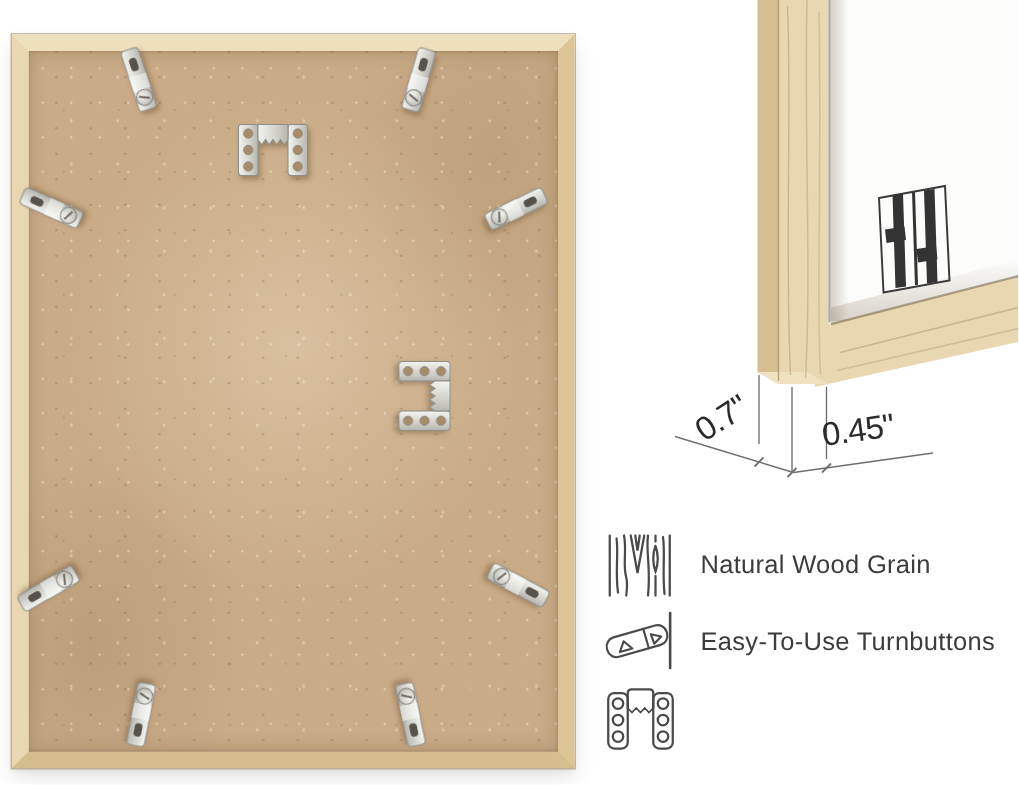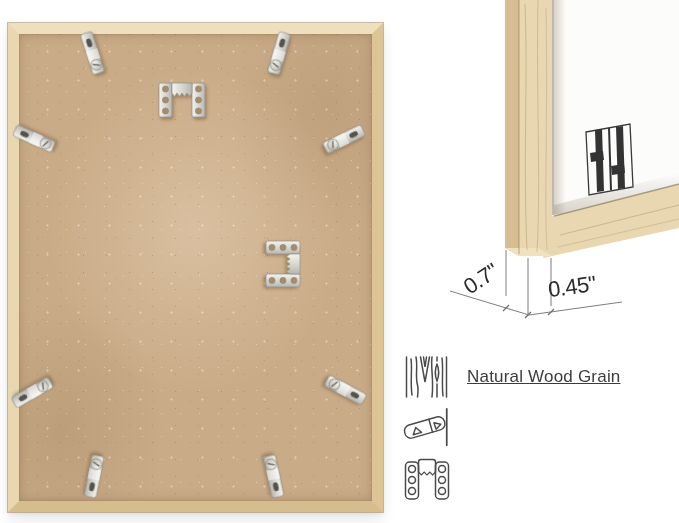--- a/index.html
+++ b/index.html
@@ -34,21 +34,21 @@
   .hardware-svg{position:absolute;inset:-11px;width:375px;height:489px;}
 
   
   .corner-svg{position:absolute;left:440px;top:0;width:239px;height:335px;}
 
   
   .features{position:absolute;left:403px;top:354px;width:276px;}
   .feature-row{display:flex;align-items:center;height:46px;margin-bottom:5px;}
   .feature-icon{flex:0 0 50px;width:50px;display:flex;align-items:center;}
   .feature-icon svg{stroke:#4a4a4a;fill:none;stroke-width:1.5;stroke-linecap:round;}
-  .feature-label{margin-left:14px;font-size:17px;color:#3c3c3c;letter-spacing:.2px;white-space:nowrap;text-decoration:underline;}
+  .feature-label{margin-left:14px;font-size:17px;color:#3c3c3c;letter-spacing:.2px;white-space:nowrap;}
 
   .dim-text{font-family:"Liberation Sans", sans-serif;font-size:22px;fill:#2b2b2b;letter-spacing:-.5px;}
 </style>
 </head>
 <body>
 
 <div class="stage">
 
   <div class="frame-back">
     <div class="backing"></div>
@@ -211,20 +211,21 @@
         <svg width="52" height="46" viewBox="0 0 52 46">
           <line x1="45.5" y1="3" x2="45.5" y2="41" stroke-width="1.8"></line>
           <g transform="rotate(-16 24 22)">
             <rect x="1" y="15" width="43" height="14" rx="6.5"></rect>
             <line x1="29" y1="15" x2="29" y2="29"></line>
             <path d="M9 26 L13.5 19.5 L18 26 Z" stroke-linejoin="round"></path>
             <path d="M33 20 L39.5 23.5 L33.5 27 Z" stroke-linejoin="round"></path>
           </g>
         </svg>
       </span>
+      <span class="feature-label">Easy-To-Use Turnbuttons</span>
     </div>
 
     <div class="feature-row">
       <span class="feature-icon">
         <svg width="48" height="46" viewBox="0 0 48 46">
           <rect x="2.5" y="6" width="13" height="37" rx="4"></rect>
           <rect x="32.5" y="6" width="13" height="37" rx="4"></rect>
           <circle cx="9" cy="13" r="3.5"></circle>
             <circle cx="9" cy="24" r="3.5"></circle>
             <circle cx="9" cy="35" r="3.5"></circle>

